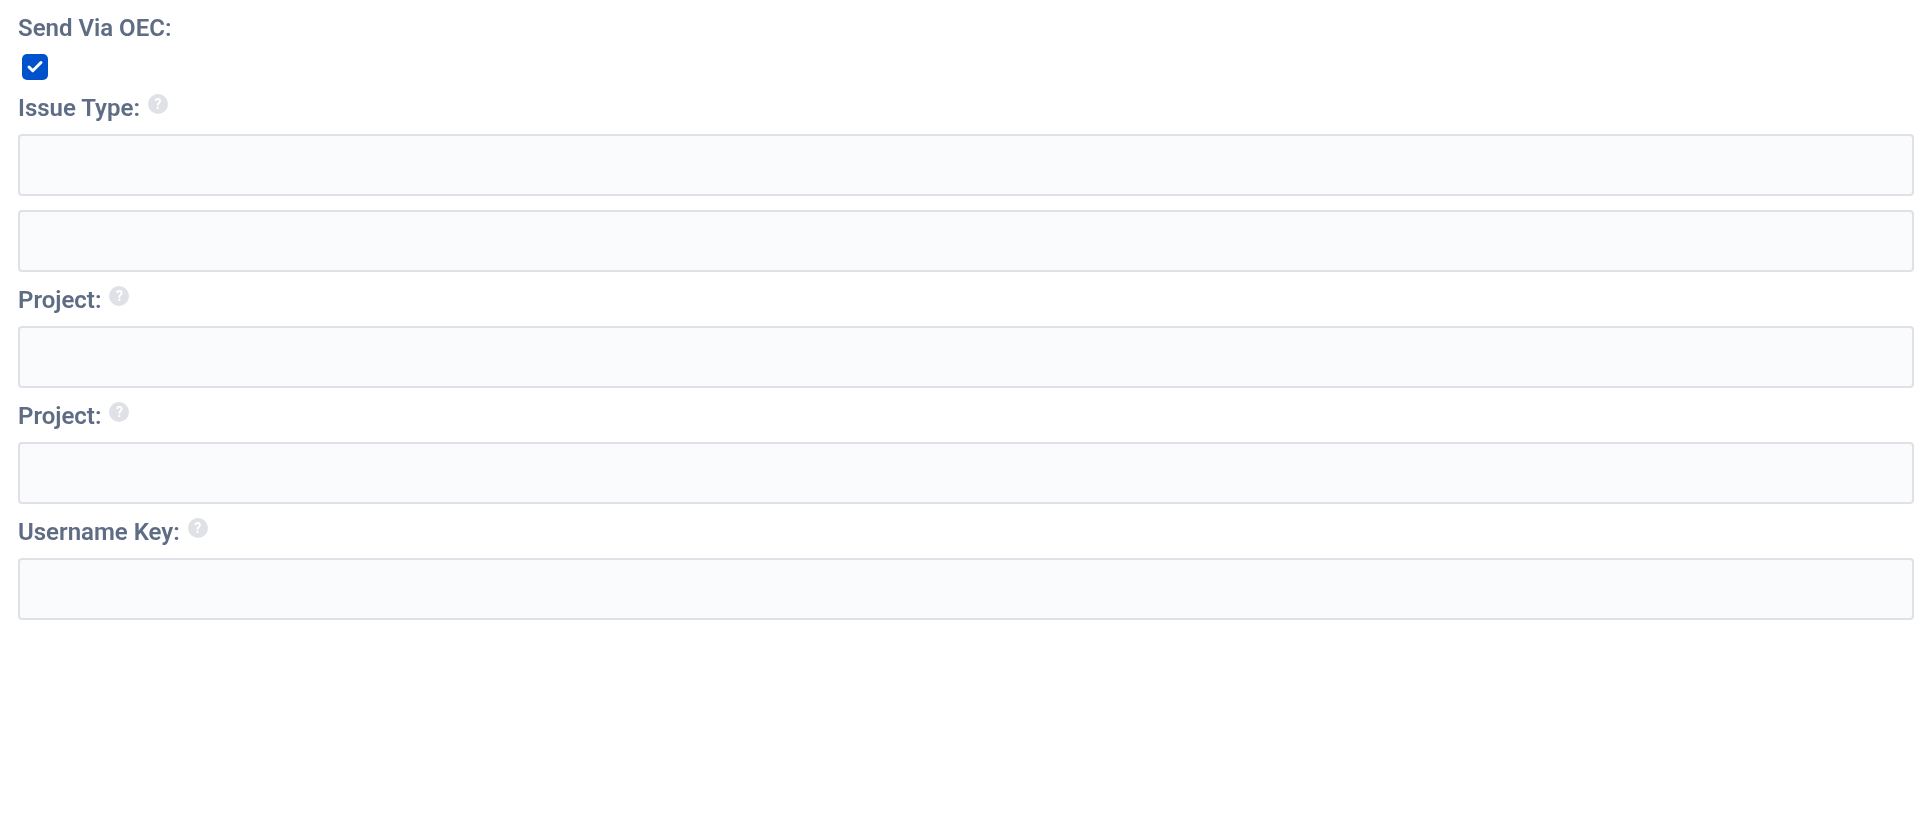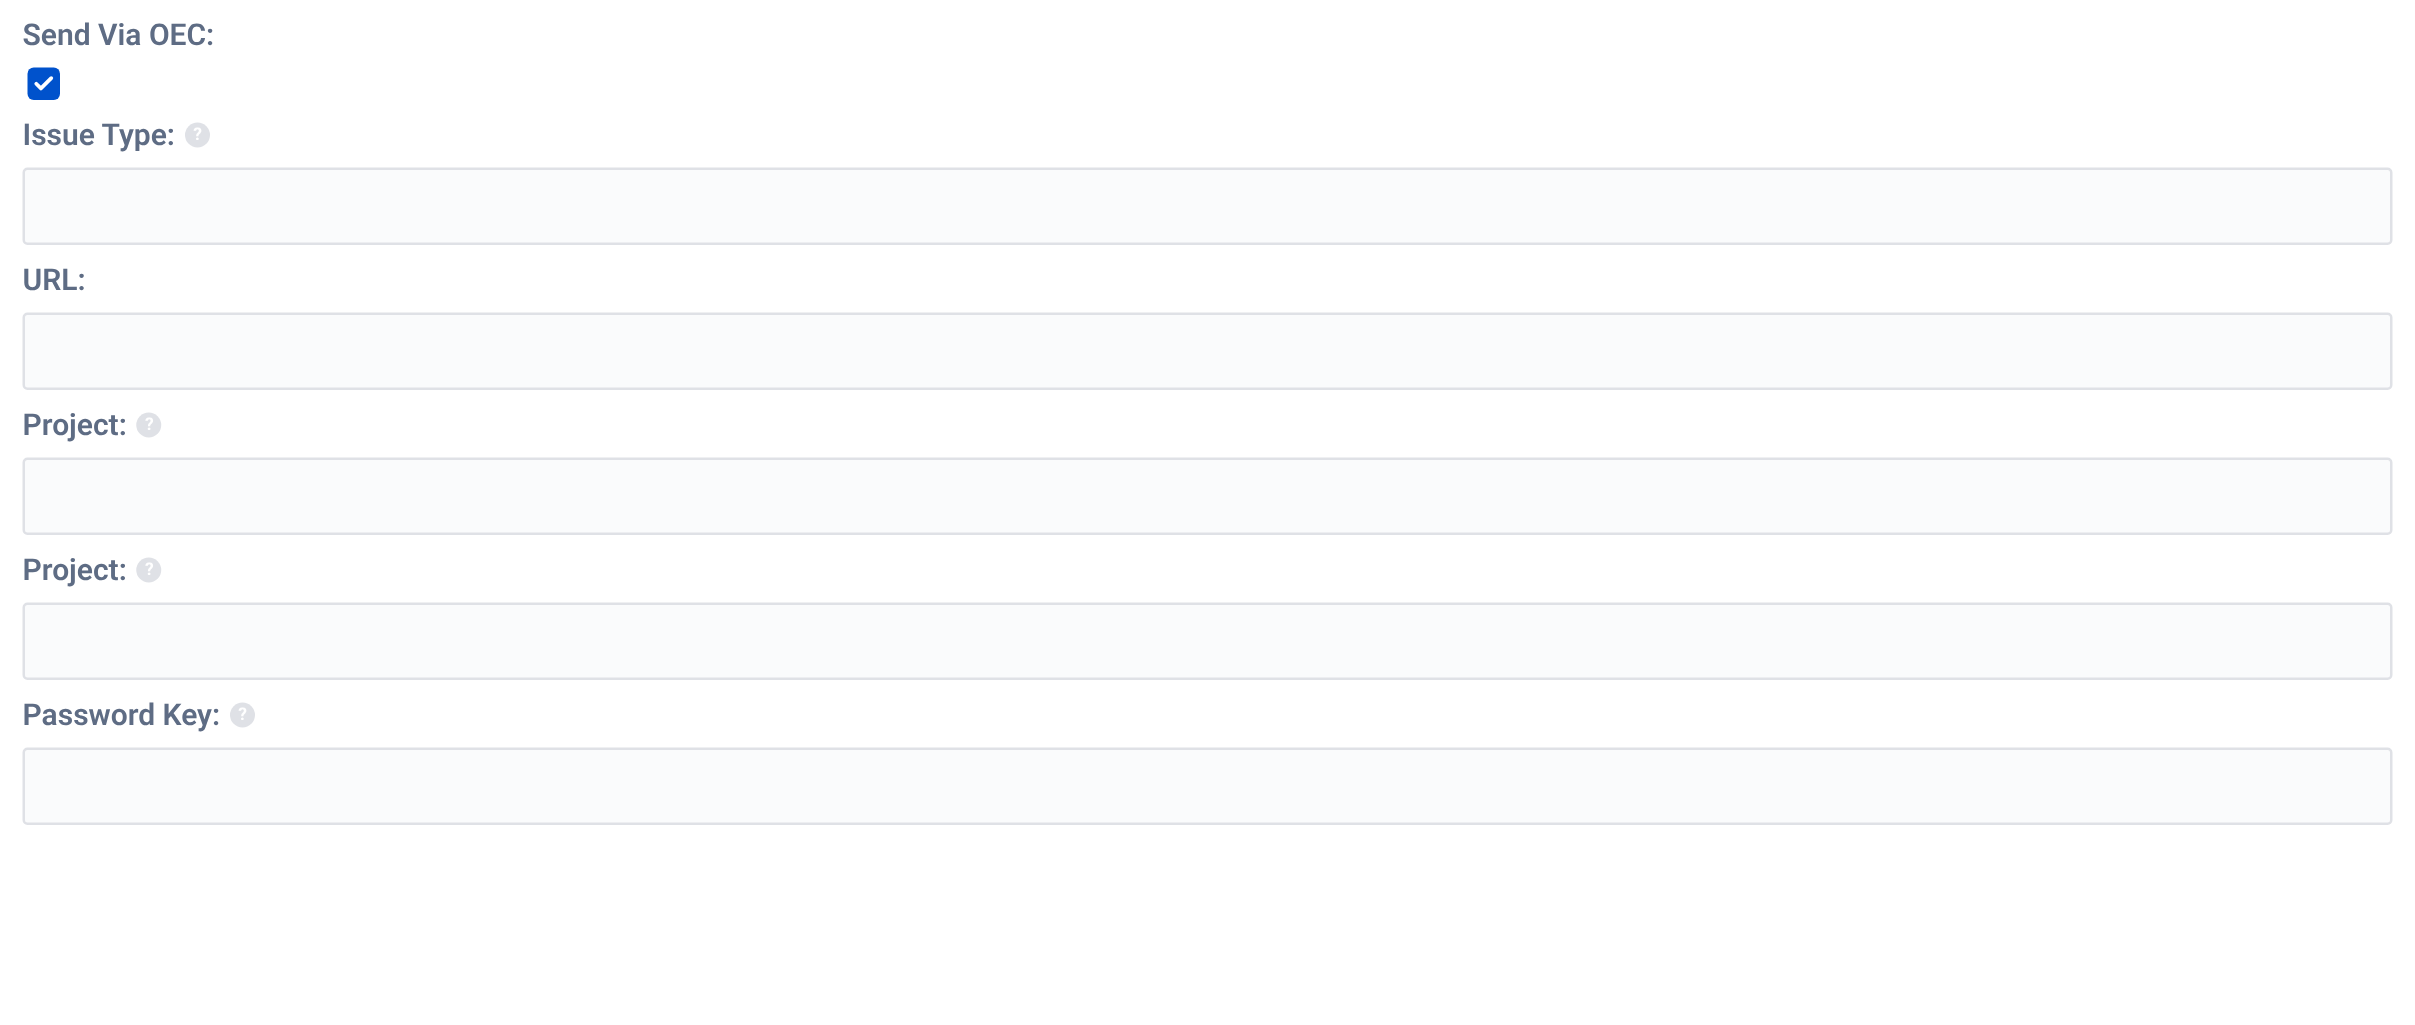--- a/index.html
+++ b/index.html
@@ -14,21 +14,20 @@
       width: 1932px;
     }
     .field-group {
       margin-bottom: 14px;
     }
     .field-label {
       font-size: 24px;
       font-weight: 600;
       color: #5e6c84;
       display: flex;
-      align-items: center;
       gap: 8px;
       margin-bottom: 12px;
     }
     .help-icon {
       display: inline-flex;
       align-items: center;
       justify-content: center;
       width: 20px;
       height: 20px;
       border-radius: 50%;
@@ -87,23 +86,20 @@
 
 <div class="field-group">
   <div class="field-label">
     <span>Issue Type:</span>
     <span class="help-icon">?</span>
   </div>
   <input type="text" class="text-input" value="" style="">
 </div>
 
 <div class="field-group">
-  <div class="field-label">
-    <span>URL:</span>
-  </div>
   <input type="text" class="text-input" value="" style="">
 </div>
 
 <div class="field-group">
   <div class="field-label">
     <span>Project:</span>
     <span class="help-icon">?</span>
   </div>
   <input type="text" class="text-input" value="" style="">
 </div>
@@ -111,17 +107,17 @@
 <div class="field-group">
   <div class="field-label">
     <span>Project:</span>
     <span class="help-icon">?</span>
   </div>
   <input type="password" class="text-input" value="" style="">
 </div>
 
 <div class="field-group">
   <div class="field-label">
-    <span>Password Key:</span>
+    <span>Username Key:</span>
     <span class="help-icon">?</span>
   </div>
   <input type="text" class="text-input" value="" style="">
 </div>
 
 </body></html>

